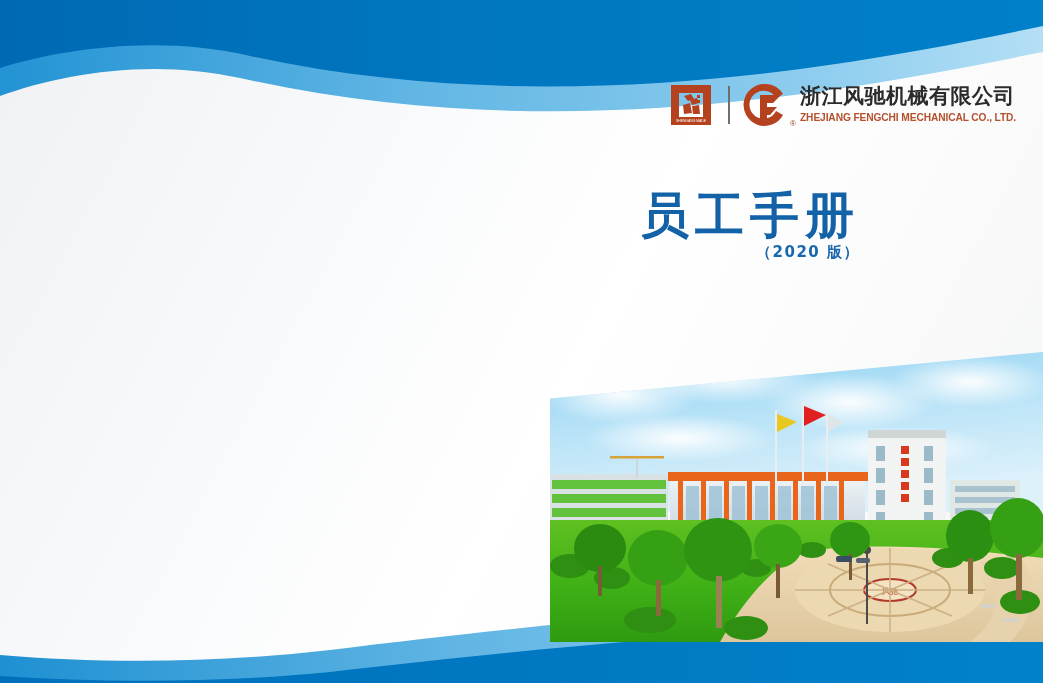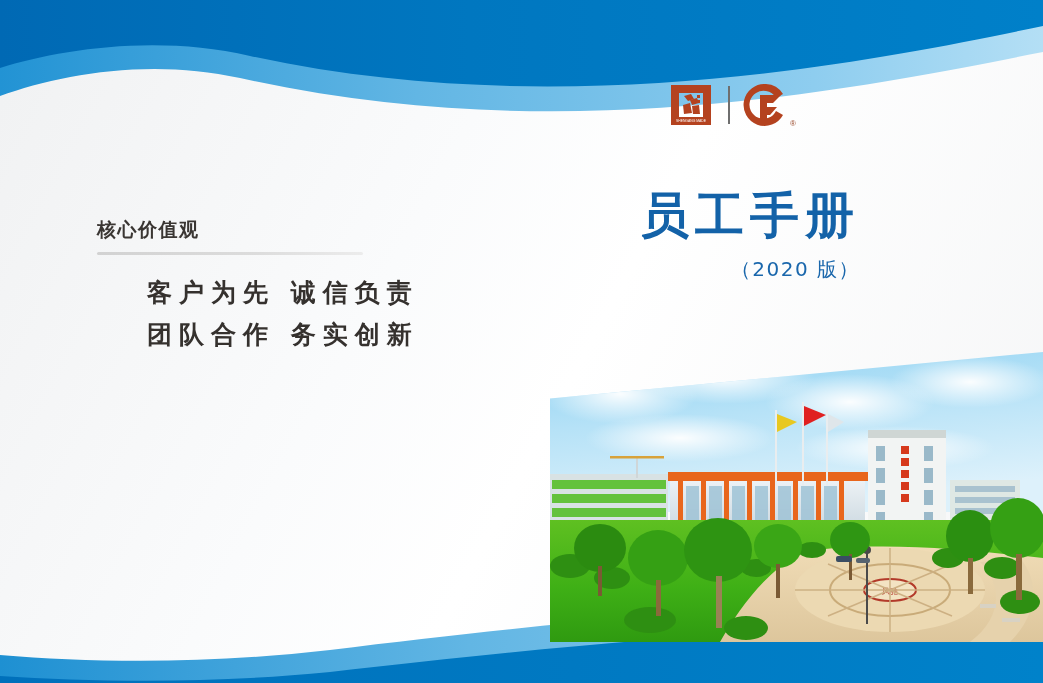--- a/index.html
+++ b/index.html
@@ -109,25 +109,24 @@
     font-size: 49px;
     font-weight: 700;
     color: #1362a8;
     letter-spacing: 6px;
     line-height: 1.08;
     text-indent: 6px;
     white-space: nowrap;
   }
   .doc-subtitle {
     font-family: "DejaVu Sans", "Liberation Sans", sans-serif;
-    font-size: 20px;
-    font-weight: 400;
+    font-size: 15px;
+    font-weight: 700;
     color: #1a67ac;
     letter-spacing: 1.5px;
-    margin-top: 13px;
     white-space: nowrap;
   }
 
   
   .values-area {
     position: absolute;
     left: 97px;
     top: 218px;
     width: 330px;
   }
@@ -411,29 +410,25 @@
 
     <div class="mark-circle">
       <svg width="46" height="46" viewBox="0 0 46 46" xmlns="http://www.w3.org/2000/svg">
         <path d="M23,2 A21,21 0 1 0 40,33 L33,29 A14,14 0 1 1 23,9 Z" fill="#b4421f"></path>
         <path d="M23,2 A21,21 0 0 1 40,12 L33,16 A14,14 0 0 0 23,9 Z" fill="#b4421f"></path>
         <path d="M17,13 L38,13 L30,21 L24,21 L24,25 L34,25 L27,33 L24,33 L24,38 L17,38 Z" fill="#b4421f"></path>
       </svg>
       <span class="reg-mark">®</span>
     </div>
 
+    <div class="company-block">
+      <div class="company-cn">浙江风驰机械有限公司</div>
+      <div class="company-en">ZHEJIANG FENGCHI MECHANICAL CO., LTD.</div>
+    </div>
   </div>
 
   <div class="title-area">
     <div class="doc-title">员工手册</div>
     <div class="doc-subtitle">（2020 版）</div>
   </div>
 
-  <div class="values-area">
-    <div class="values-heading">核心价值观</div>
-    <div class="values-rule"></div>
-    <div class="values-lines">
-      <div class="values-line">客户为先  诚信负责</div>
-      <div class="values-line">团队合作  务实创新</div>
-    </div>
-  </div>
 
 </div>
 
 </body></html>

